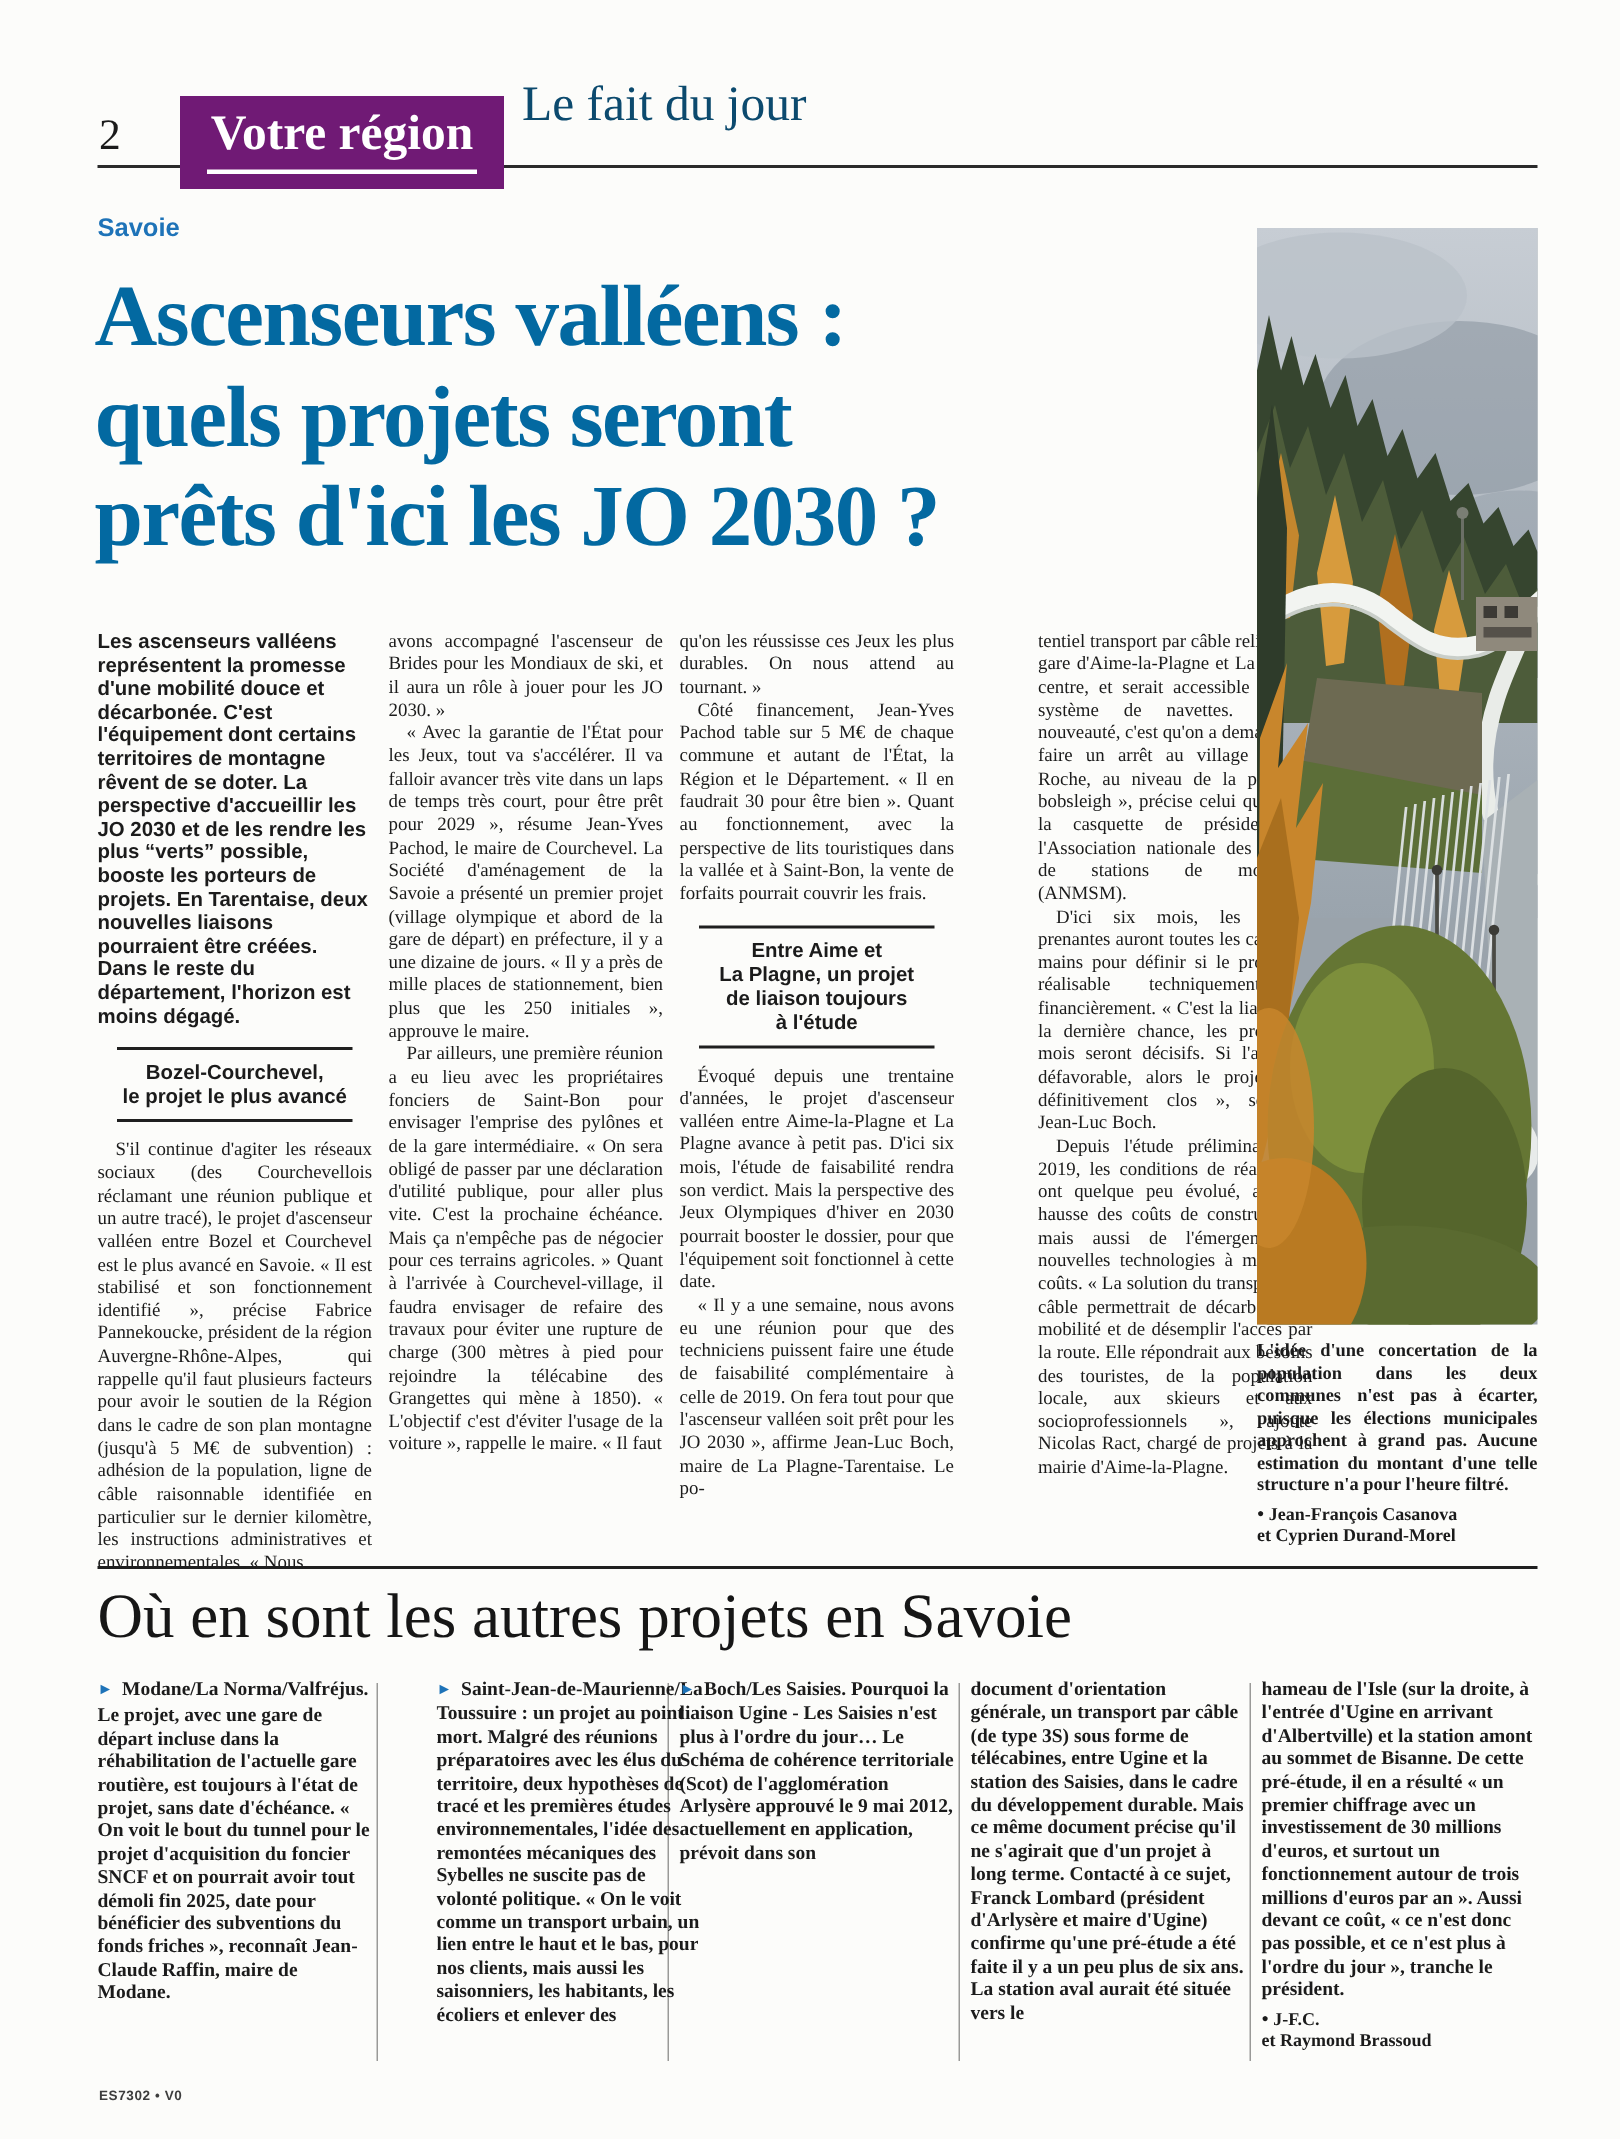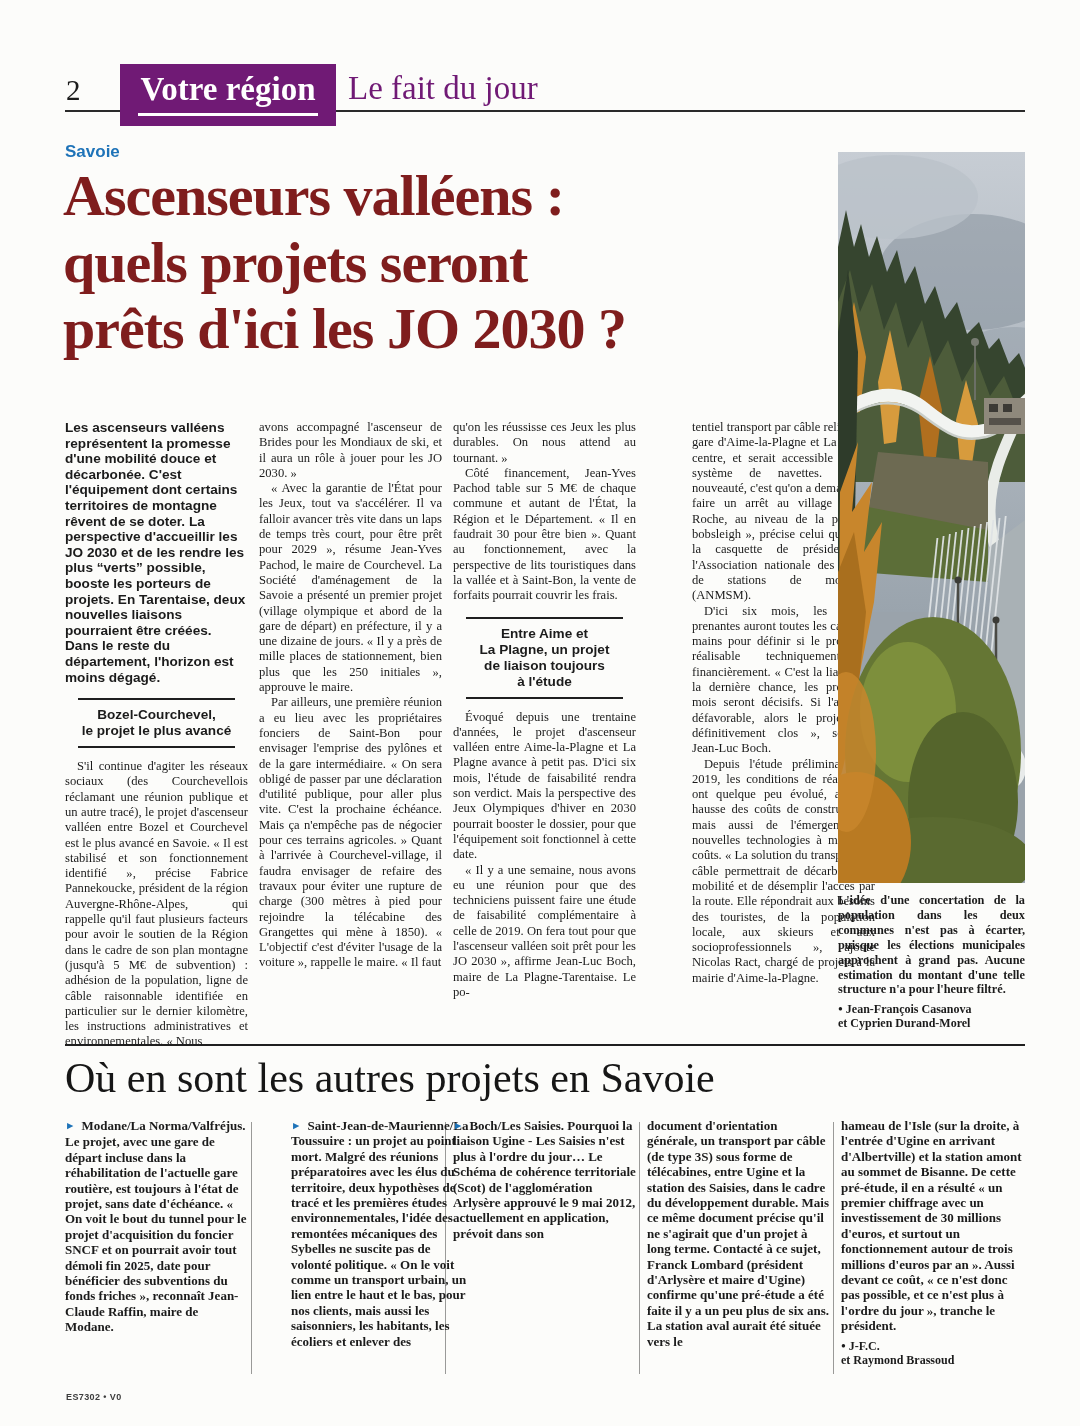--- a/index.html
+++ b/index.html
@@ -10,26 +10,26 @@
     font-family:"Liberation Serif", serif; color:#1b1b1b; overflow:hidden;
   }
   
   .pageno { position:absolute; left:66px; top:74px; font-size:29px; }
   .header-rule { position:absolute; left:65px; top:110px; width:960px; height:2px; background:#2a2a2a; }
   .banner { position:absolute; left:120px; top:64px; width:216px; height:62px; background:#701a75; z-index:2; text-align:center; }
   .banner-text {
     display:inline-block; margin-top:7px; color:#fff; font-weight:bold; font-size:33px;
     border-bottom:3px solid #fff; padding:0 2px 5px;
   }
-  .banner-sub { position:absolute; left:348px; top:70px; font-size:33px; color:#701a75; z-index:2; }
+  .banner-sub { position:absolute; left:348px; top:52px; font-size:33px; color:#0c4a6e; z-index:2; }
   .kicker { position:absolute; left:65px; top:142px; font-family:"Liberation Sans",sans-serif; font-weight:bold; font-size:17px; color:#1e73b8; }
   .headline {
-    position:absolute; left:63px; top:163px; width:740px;
+    position:absolute; left:63px; top:178px; width:740px;
     font-weight:bold; font-size:58px; line-height:1.15; letter-spacing:-1px;
-    white-space:pre-line; color:#7f1d1d;
+    white-space:pre-line; color:#0369a1;
   }
   
   .col { position:absolute; top:420px; width:183px; height:626px; overflow:hidden;
          font-size:12.6px; line-height:15.3px; text-align:justify; }
   .c1 { left:65px; } .c2 { left:259px; } .c3 { left:453px; } .c4 { left:647px;margin-left:45px; }
   .para { text-indent:12px; }
   .para.ni { text-indent:0; }
   .lead { font-family:"Liberation Sans",sans-serif; font-weight:bold; font-size:13.6px; line-height:15.6px; text-align:left; }
   .crosshead {
     font-family:"Liberation Sans",sans-serif; font-weight:bold; font-size:13.6px; line-height:16px;

